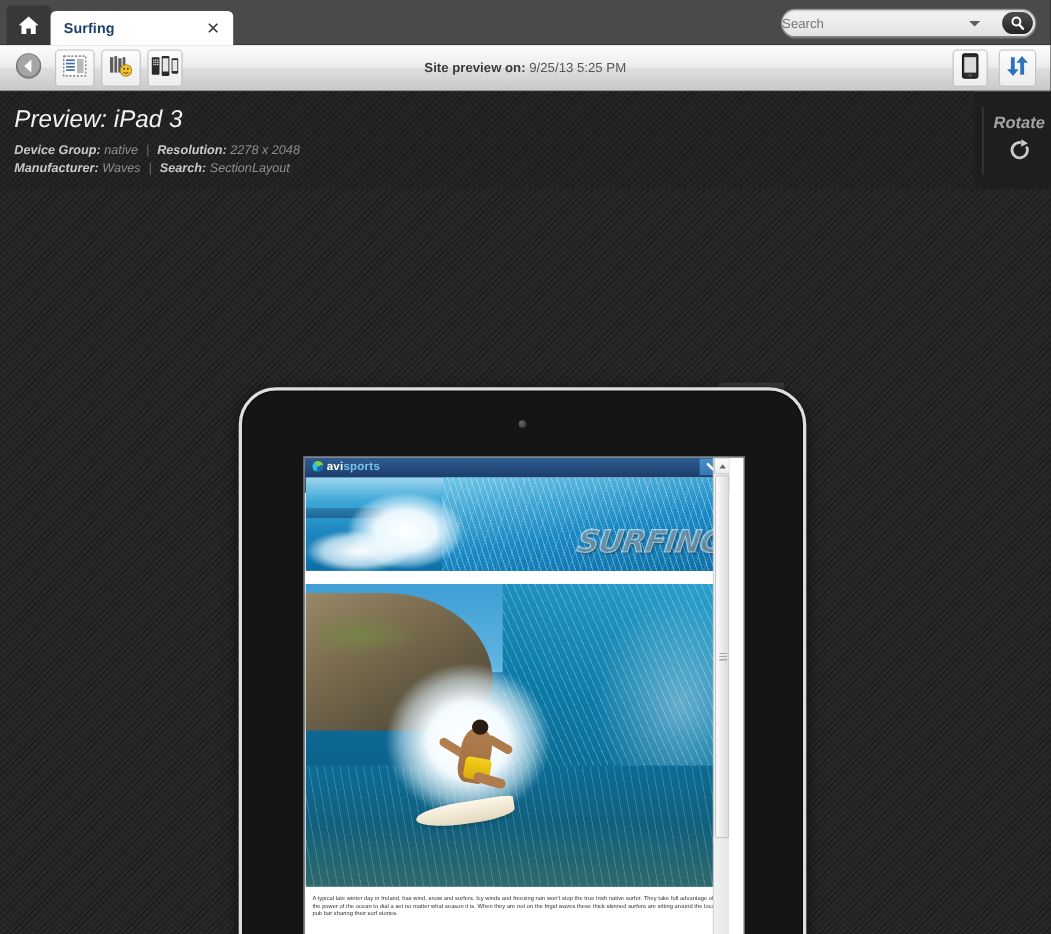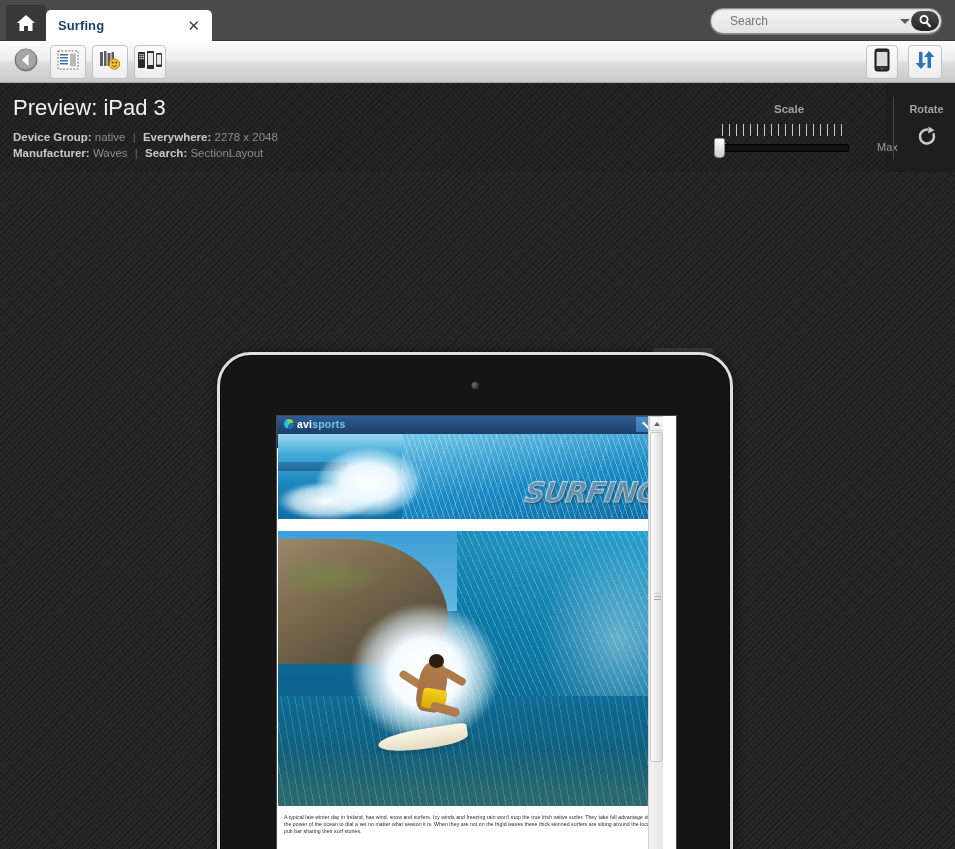--- a/index.html
+++ b/index.html
@@ -41,21 +41,21 @@
   
   #searchwrap {
     position: absolute; right: 13px; top: 8px; width: 232px; height: 26px;
     background: linear-gradient(#f4f4f4, #e2e2e2);
     border: 1px solid #8e8e8e; border-radius: 14px;
     box-shadow: inset 0 1px 2px rgba(0,0,0,.18), 0 1px 0 rgba(255,255,255,.25);
     display: flex; align-items: center;
   }
   #search-input {
     border: 0; background: transparent; outline: none;
-    margin-left: 19px; width: 168px; font-size: 12px; color: #8c8c8c;
+    margin-left: 0; width: 168px; font-size: 12px; color: #8c8c8c;
     font-family: "Liberation Sans", sans-serif;
   }
   #search-caret {
     width: 0; height: 0; border-left: 5px solid transparent;
     border-right: 5px solid transparent; border-top: 5px solid #5e5e5e;
     margin-left: 2px; cursor: pointer;
   }
   #search-go {
     position: absolute; right: 2px; top: 2px; width: 28px; height: 20px;
     background: linear-gradient(#4c4c4c, #242424);
@@ -85,20 +85,21 @@
   #preview-label b { color: #3b3b3b; }
   #preview-label span { color: #555; }
 
   
   #infopanel {
     position: absolute; left: 0; top: 83px; width: 886px; height: 89px;
     background:
       repeating-linear-gradient(45deg, rgba(255,255,255,.022) 0 1px, transparent 1px 4px),
       repeating-linear-gradient(-45deg, rgba(0,0,0,.25) 0 1px, transparent 1px 4px),
       #232323;
+    font-style: italic;
   }
   #page-title {
     position: absolute; left: 13px; top: 12px;
     font-size: 22px; color: #f2f2f2; font-weight: normal;
   }
   .meta-line {
     position: absolute; left: 13px; font-size: 11.5px; color: #8e8e8e;
   }
   .meta-line.l1 { top: 48px; }
   .meta-line.l2 { top: 64px; }
@@ -128,21 +129,21 @@
   #lbl-min { left: -2px; }
   #lbl-max { left: 160px; }
 
   #divider {
     position: absolute; left: 893px; top: 14px; width: 1px; height: 62px;
     background: #454545;
   }
   #rotate-block { position: absolute; left: 898px; top: 0; width: 57px; height: 89px; }
   #rotate-title {
     position: absolute; left: 0; right: 0; top: 20px; text-align: center;
-    font-size: 11px; color: #a3a3a3; font-weight: bold;
+    font-size: 15px; color: #a3a3a3; font-weight: bold;
   }
   #rotate-icon {
     position: absolute; left: 0; right: 0; top: 42px;
     display: flex; justify-content: center; cursor: pointer;
   }
 
   
   #stage {
     position: absolute; left: 0; top: 172px; width: 955px; height: 677px;
     background:
@@ -423,20 +424,24 @@
             <rect x="4" y="8" width="1.3" height="1.3"></rect>
             <rect x="5.8" y="8" width="1.3" height="1.3"></rect>
           </g>
         <rect x="10" y="1" width="7" height="18" rx="1" fill="#2b2b2b"></rect>
           <rect x="10.9" y="3" width="5.2" height="12" fill="#e8e8e8"></rect>
         <rect x="19" y="3" width="6" height="14" rx="1" fill="#2b2b2b"></rect>
           <rect x="19.8" y="4.6" width="4.4" height="10" fill="#e8e8e8"></rect>
       </svg>
     </span>
   </div>
+  <div id="preview-label">
+    <b>Site preview on:</b>
+    <span>9/25/13 5:25 PM</span>
+  </div>
   <div class="tb-btn framed" style="left:866px; width:32px;">
     <span>
       <svg width="16" height="24" viewBox="0 0 16 24">
         <rect x="1" y="1" width="14" height="22" rx="2.2" fill="#2f2f2f" stroke="#111"></rect>
         <rect x="2.6" y="4" width="10.8" height="14" fill="#dcdcdc"></rect>
         <circle cx="8" cy="20.5" r="1.5" fill="#555"></circle>
       </svg>
     </span>
   </div>
   <div class="tb-btn framed" style="left:908px; width:34px;">
@@ -449,42 +454,32 @@
   </div>
 </div>
 
 <div id="infopanel">
   <div id="page-title">Preview: iPad 3</div>
 
   <div class="meta-line l1">
     <b>Device Group:</b>
     <span>native</span>
     <span class="meta-sep">|</span>
-    <b>Everywhere:</b>
+    <b>Resolution:</b>
     <span>2278 x 2048</span>
   </div>
 
   <div class="meta-line l2">
     <b>Manufacturer:</b>
     <span>Waves</span>
     <span class="meta-sep">|</span>
     <b>Search:</b>
     <span>SectionLayout</span>
   </div>
 
-  <div id="scale-block">
-    <div id="scale-title">Scale</div>
-    <div id="ticks"></div>
-    <div style="position:absolute;left:23px;top:0;width:160px;height:89px;">
-      <span class="minmax" id="lbl-min">Min</span>
-      <span class="minmax" id="lbl-max">Max</span>
-    </div>
-    <div id="slider-track"></div>
-    <div id="slider-thumb"></div>
-  </div>
 
   <div id="divider"></div>
 
   <div id="rotate-block">
     <div id="rotate-title">Rotate</div>
     <div id="rotate-icon">
       <svg width="24" height="22" viewBox="0 0 24 22">
         <path d="M12 4.5 a7 7 0 1 0 6.6 4.7" fill="none" stroke="#c9c9c9" stroke-width="2.6" stroke-linecap="round"></path>
         <path d="M13.5 1.5 L19.5 5.2 L13.2 8.4 Z" fill="#c9c9c9"></path>
       </svg>

